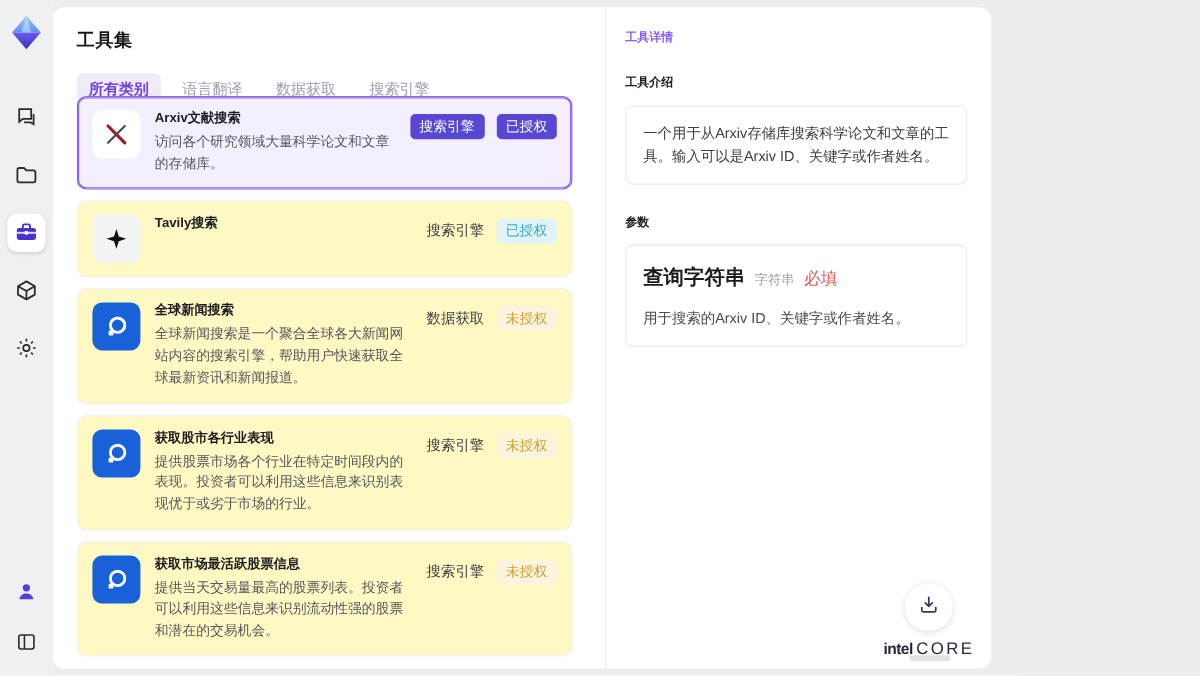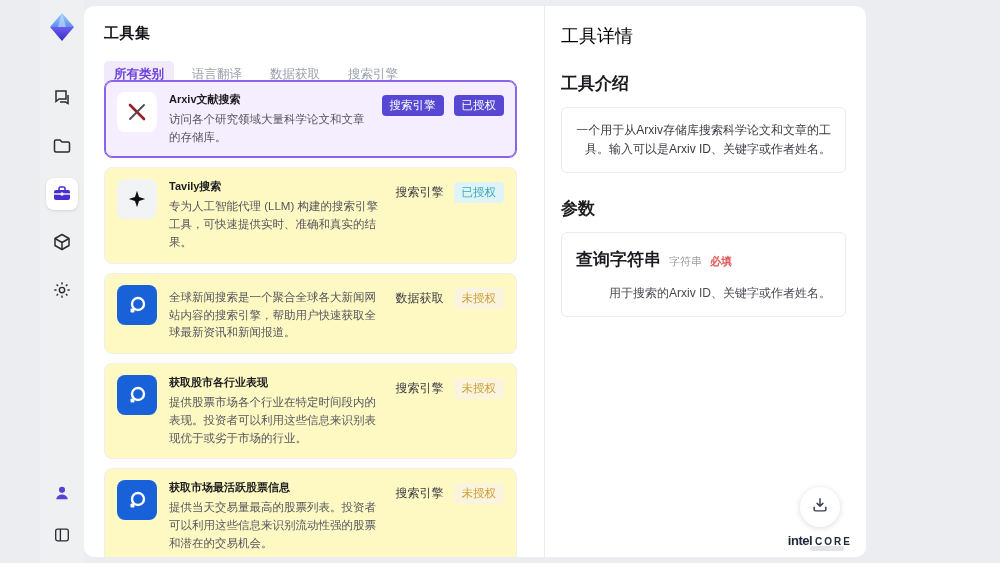--- a/index.html
+++ b/index.html
@@ -1,18 +1,18 @@
 <!DOCTYPE html>
 <html><head>
 <meta charset="utf-8">
 <style>
   * { margin:0; padding:0; box-sizing:border-box; }
   html,body { width:1000px; height:563px; overflow:hidden; }
   body { font-family:"Liberation Sans","DejaVu Sans",sans-serif; background:#ecedf0; }
-  #app { position:relative; width:832px; height:563px;margin-left:40px; }
+  #app { position:relative; width:832px; height:563px; }
 
   
   .rail { position:absolute; left:0; top:0; bottom:0; width:44px;
           background:#eff0f2; display:flex; flex-direction:column; align-items:center; }
   .rail-logo { margin-top:10px; width:32px; height:34px; display:flex; align-items:center; justify-content:center; }
   .rail-nav { margin-top:38px; display:flex; flex-direction:column; gap:16px; align-items:center; }
   .rail-btn { width:32px; height:32px; border-radius:8px; display:flex; align-items:center; justify-content:center; cursor:pointer; }
   .rail-btn.active { background:#ffffff; box-shadow:0 1px 3px rgba(0,0,0,.12); }
   .rail-bottom { margin-top:auto; display:flex; flex-direction:column; gap:10px; align-items:center; padding-bottom:12px; }
   .rail svg { display:block; }
@@ -43,37 +43,37 @@
   .tool-name { font-size:11px; font-weight:bold; color:#1b1b20; line-height:1.35; }
   .tool-desc { font-size:11.5px; color:#55565e; line-height:1.55; margin-top:4px; }
   .tool-right { flex:none; display:flex; align-items:center; gap:10px; margin-top:3px; }
   .cat-text { font-size:12px; color:#3c3d44; white-space:nowrap; }
   .badge { font-size:11.5px; padding:3px 8px; border-radius:4px; white-space:nowrap; }
   .badge.solid { background:#5747d2; color:#ffffff; }
   .badge.cyan  { background:#e0f4f7; color:#38a9ba; }
   .badge.amber { background:#faf3de; color:#cfa033; }
 
   
-  .detail-title { font-size:18px; font-weight:normal; color:#000000; }
-  .sect-head { font-size:17px; font-weight:bold; color:#1b1b20; margin-top:24px; }
+  .detail-title { font-size:10px; font-weight:bold; color:#8b5cf6; }
+  .sect-head { font-size:10px; font-weight:bold; color:#1b1b20; margin-top:24px; }
   .info-box { margin-top:12px; border:1px solid #ebebee; border-radius:6px; background:#fff;
-              padding:13px 14px; font-size:12px; color:#3c3d44; line-height:1.6;text-align:right; }
+              padding:13px 14px; font-size:12px; color:#3c3d44; line-height:1.6; }
   .param-line { display:flex; align-items:baseline; gap:8px; }
   .param-name { font-size:17px; font-weight:bold; color:#1b1b20; }
   .param-type { font-size:11px; color:#9a9ba1; }
-  .param-req  { font-size:11px; color:#e05a5a;font-weight:bold; }
+  .param-req  { font-size:14px; color:#e05a5a; }
   .param-desc { font-size:12px; color:#4a4b52; margin-top:10px; }
 
   
   .corner { position:absolute; right:14px; bottom:6px; display:flex; flex-direction:column; align-items:center; gap:6px; }
   .dl-btn { width:40px; height:40px; border-radius:50%; background:#fff; box-shadow:0 1px 6px rgba(0,0,0,.14);
             display:flex; align-items:center; justify-content:center; cursor:pointer; }
   .intel { display:flex; align-items:baseline; gap:3px; color:#23293a; }
   .intel .i { font-size:13px; font-weight:bold; letter-spacing:-.5px; }
-  .intel .c { font-size:10px; letter-spacing:2px; font-weight:bold; }
+  .intel .c { font-size:14px; letter-spacing:2px; font-weight:normal; }
   .intel-sub { width:34px; height:5px; background:#e3e4e8; border-radius:2px; margin-left:22px; margin-top:-2px; }
 </style>
 </head>
 <body>
 
 <div id="app">
 
   <div class="rail">
     <div class="rail-logo">
       <svg width="28" height="30" viewBox="0 0 28 30">
@@ -189,36 +189,36 @@
         </div>
 
         <div class="tool-card">
           <div class="tool-icon">
             <svg width="22" height="22" viewBox="0 0 24 24" fill="#101014">
               <path d="M12 3l2.2 6.8L21 12l-6.8 2.2L12 21l-2.2-6.8L3 12l6.8-2.2z"></path>
             </svg>
           </div>
           <div class="tool-mid">
             <div class="tool-name">Tavily搜索</div>
-            <div class="tool-desc">专为人工智能代理 (LLM) 构建的搜索引擎工具，可快速提供实时、准确和真实的结果。</div>
           </div>
           <div class="tool-right">
             <span class="cat-text">搜索引擎</span>
             <span class="badge cyan">已授权</span>
           </div>
         </div>
 
         <div class="tool-card">
           <div class="tool-icon blue">
             <svg width="22" height="22" viewBox="0 0 22 22" fill="none">
               <circle cx="12" cy="10" r="6" stroke="#ffffff" stroke-width="2.4"></circle>
               <rect x="4.5" y="14.5" width="4" height="4" rx="1" fill="#ffffff"></rect>
             </svg>
           </div>
           <div class="tool-mid">
+            <div class="tool-name">全球新闻搜索</div>
             <div class="tool-desc">全球新闻搜索是一个聚合全球各大新闻网站内容的搜索引擎，帮助用户快速获取全球最新资讯和新闻报道。</div>
           </div>
           <div class="tool-right">
             <span class="cat-text">数据获取</span>
             <span class="badge amber">未授权</span>
           </div>
         </div>
 
         <div class="tool-card">
           <div class="tool-icon blue">

